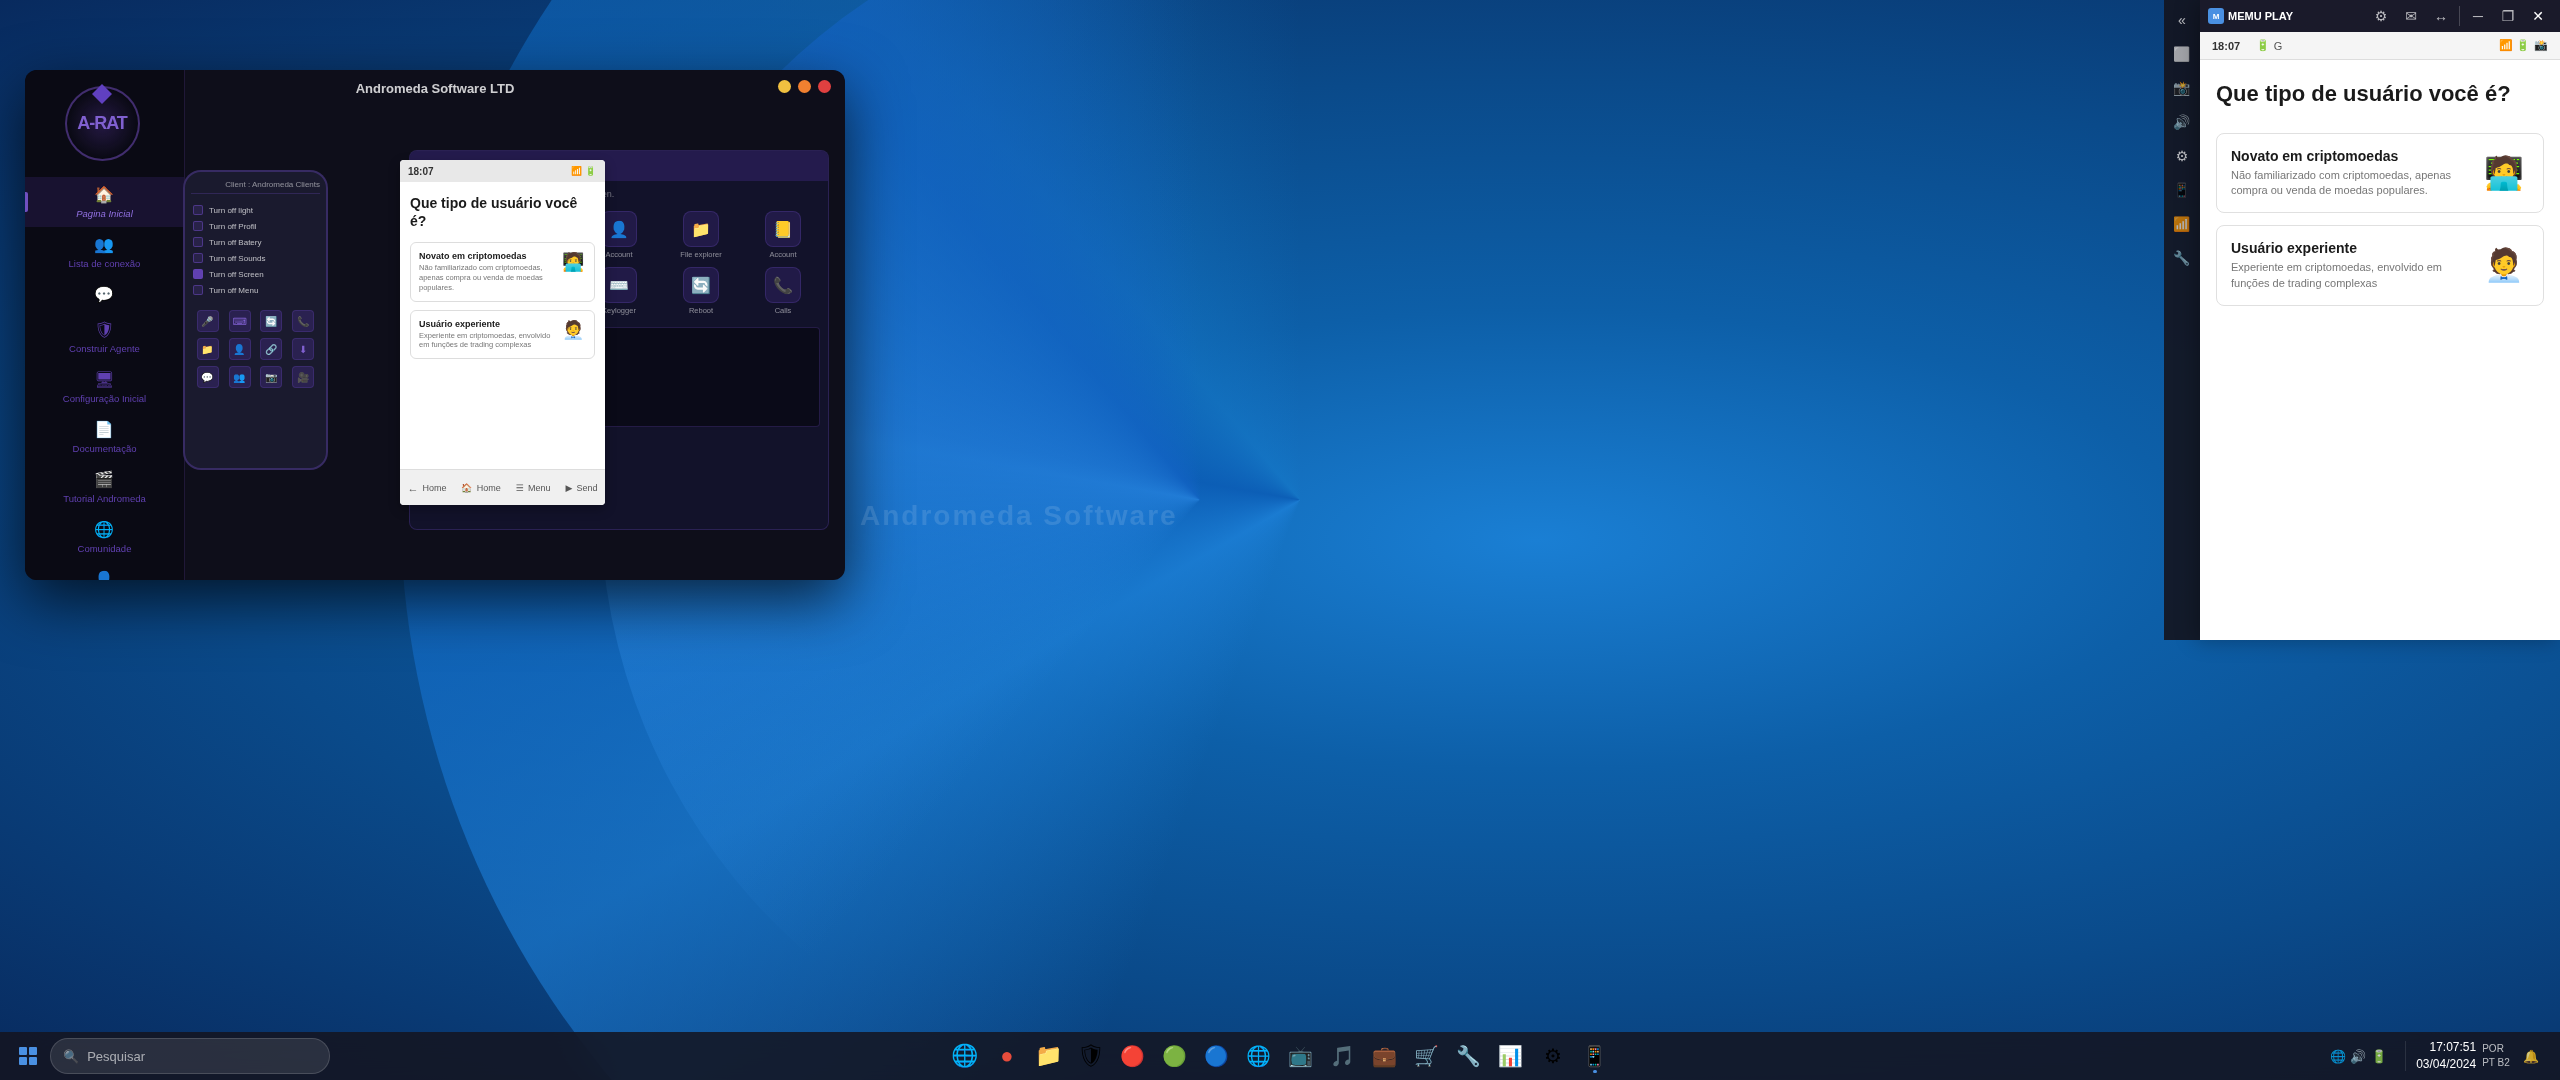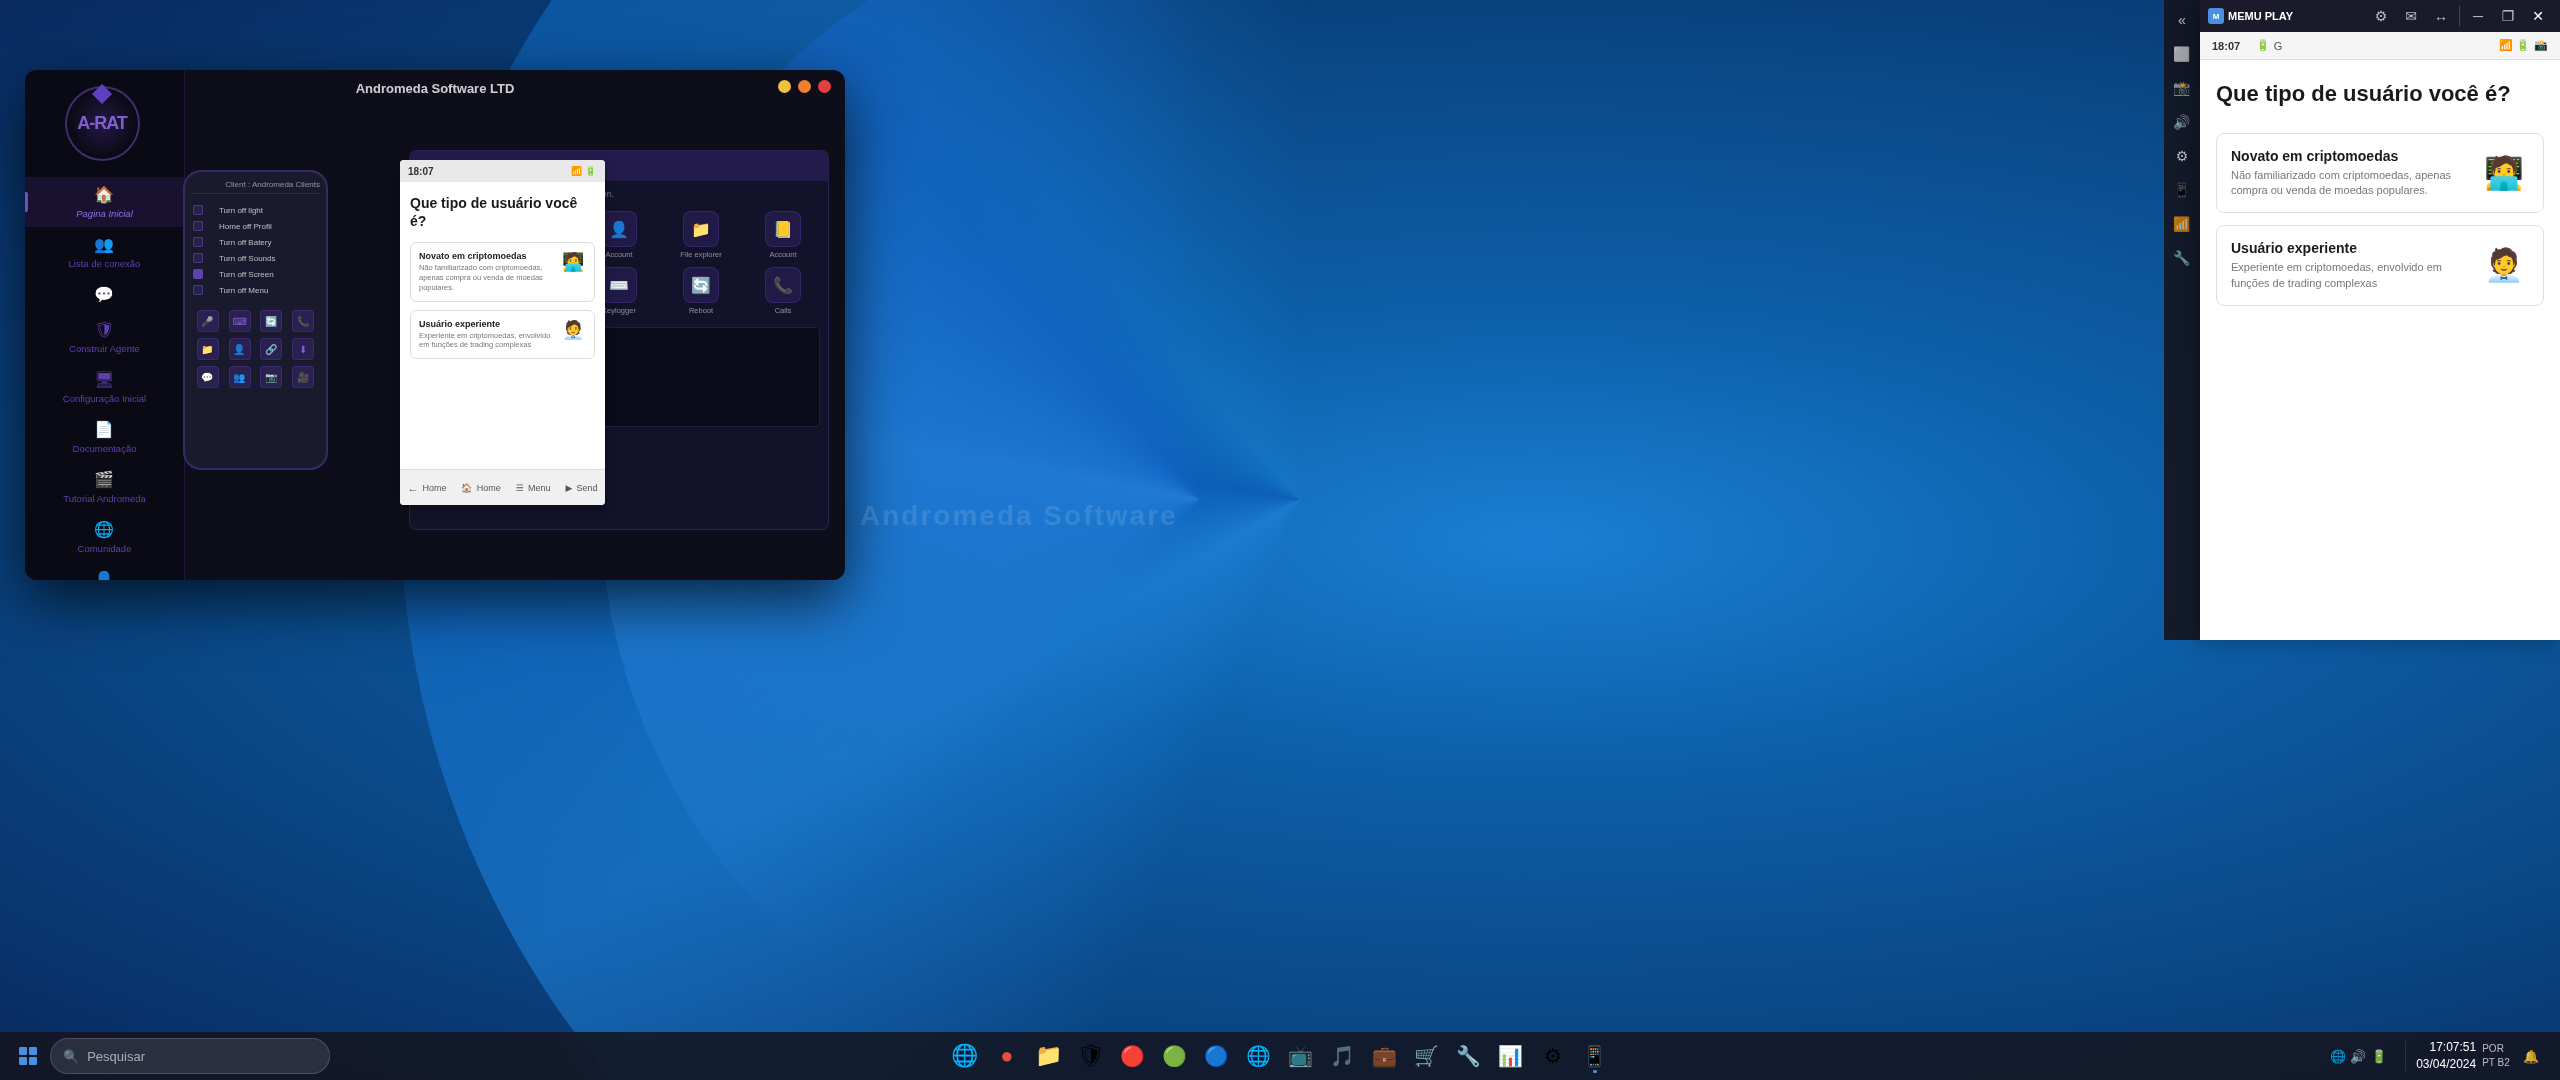--- a/index.html
+++ b/index.html
@@ -226,21 +226,21 @@
       font-size: 8px;
       color: rgba(255,255,255,0.5);
       margin-bottom: 8px;
       padding-bottom: 4px;
       border-bottom: 1px solid rgba(100,70,180,0.3);
       text-align: right;
     }
     .phone-menu-item {
       display: flex;
       align-items: center;
-      gap: 16px;
+      gap: 6px;
       padding: 3px 2px;
       font-size: 8px;
       color: rgba(255,255,255,0.7);
     }
     .phone-checkbox {
       width: 10px;
       height: 10px;
       border: 1px solid rgba(100,70,180,0.6);
       border-radius: 2px;
       background: rgba(100,70,180,0.2);
@@ -760,21 +760,21 @@
     <div class="phone-screen">
       <div class="phone-header">
         <span>Client : Andromeda Clients</span>
       </div>
       <div class="phone-menu-item">
         <div class="phone-checkbox"></div>
         <span>Turn off light</span>
       </div>
       <div class="phone-menu-item">
         <div class="phone-checkbox"></div>
-        <span>Home off Profil</span>
+        <span>Turn off Profil</span>
       </div>
       <div class="phone-menu-item">
         <div class="phone-checkbox"></div>
         <span>Turn off Batery</span>
       </div>
       <div class="phone-menu-item">
         <div class="phone-checkbox"></div>
         <span>Turn off Sounds</span>
       </div>
       <div class="phone-menu-item">

